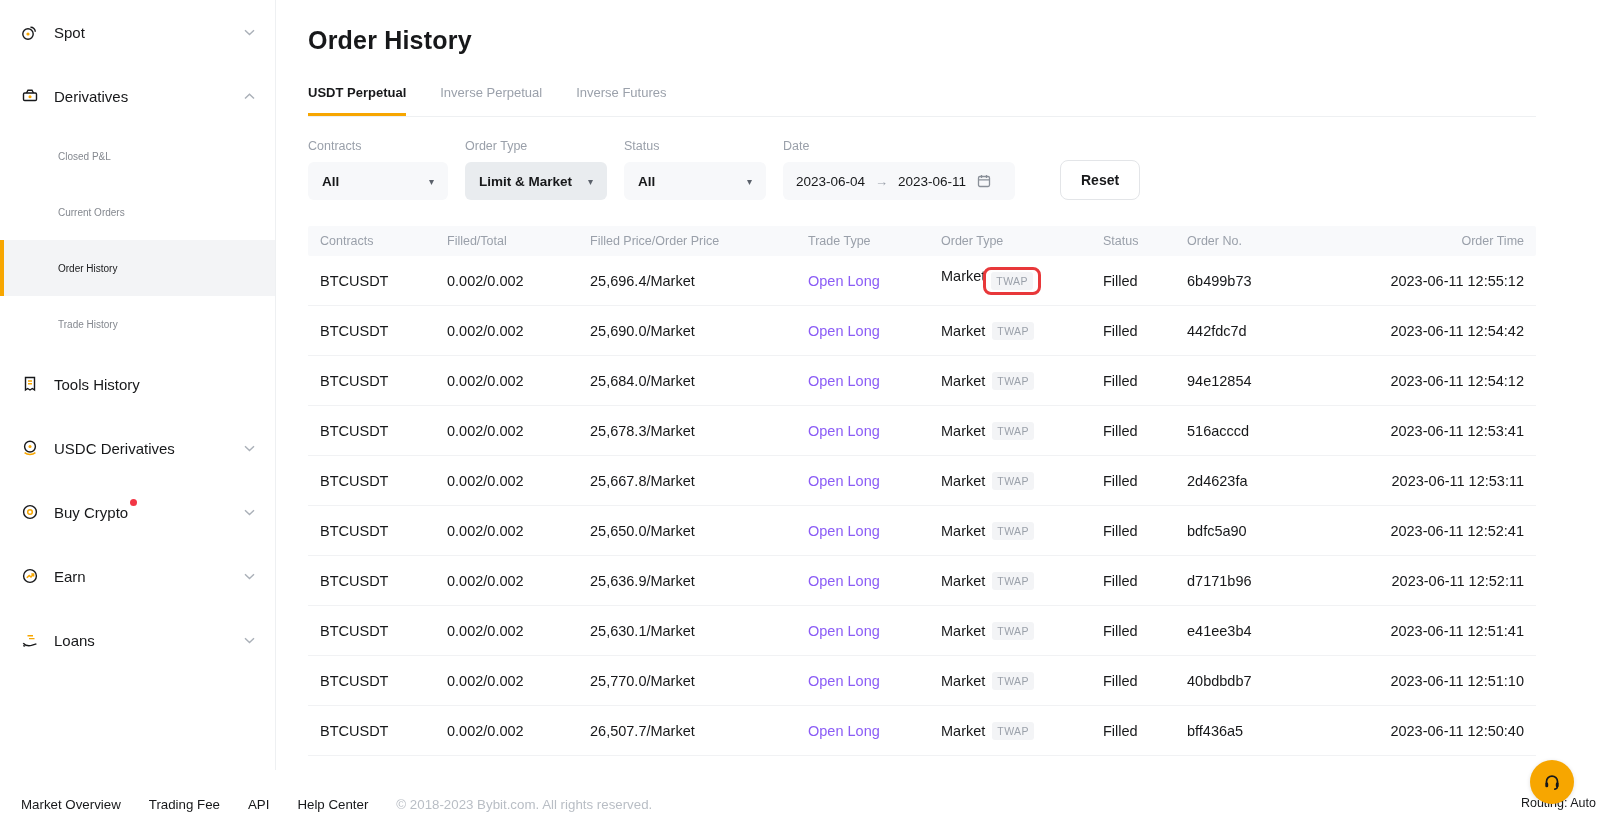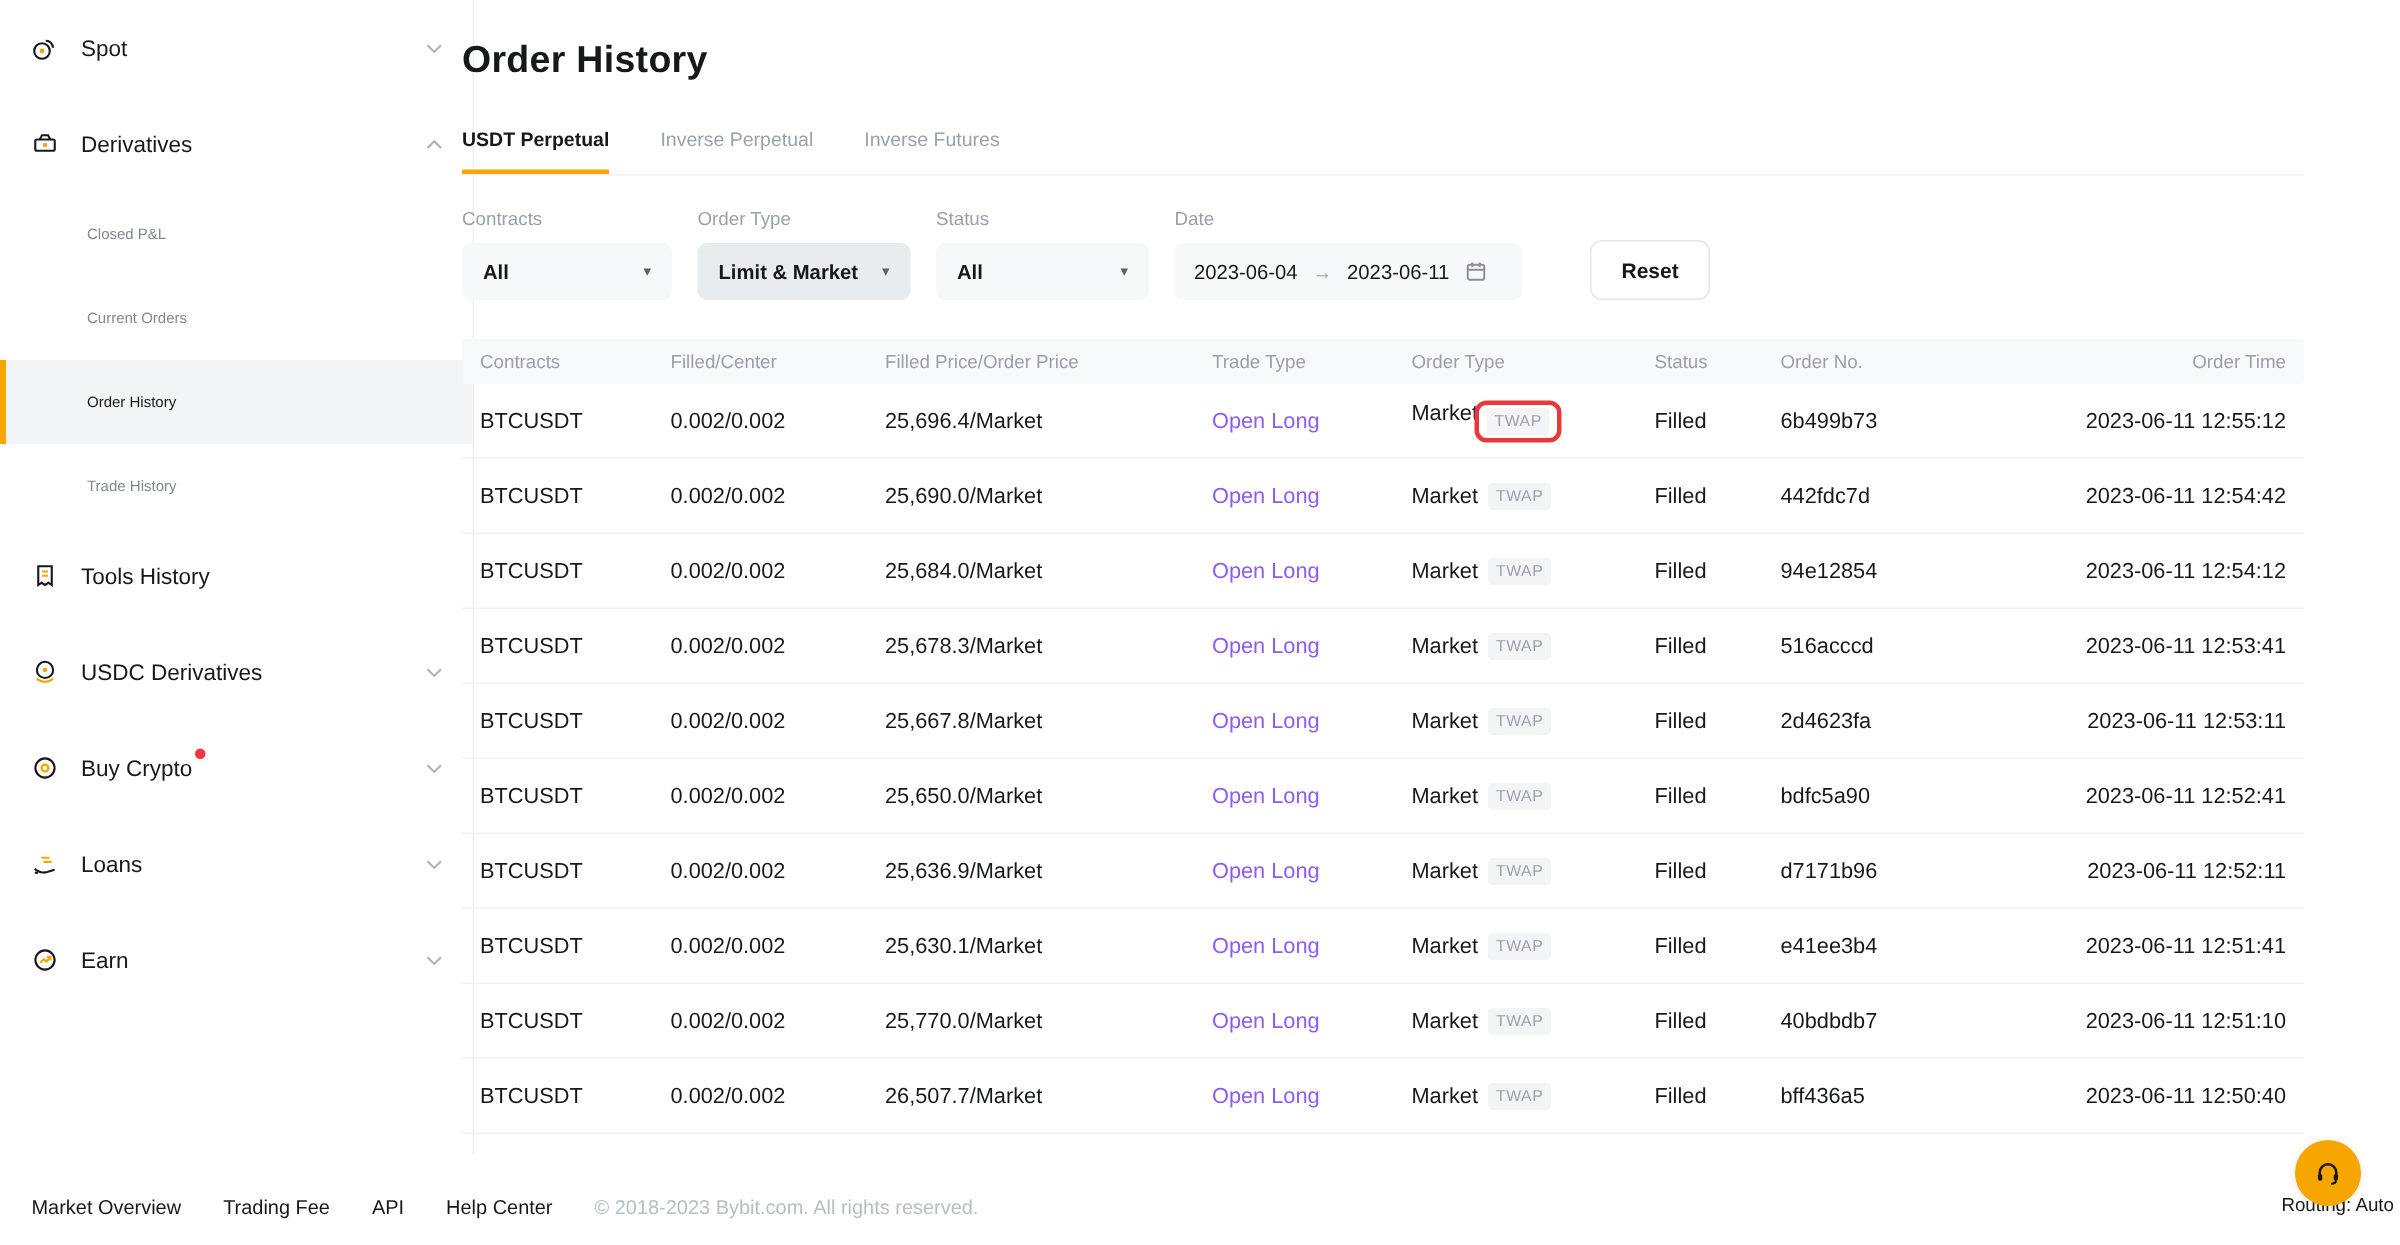--- a/index.html
+++ b/index.html
@@ -1,21 +1,21 @@
 <!DOCTYPE html>
 <html><head>
 <meta charset="utf-8">
 <style>
   * { margin:0; padding:0; box-sizing:border-box; }
   html,body { width:1600px; height:830px; overflow:hidden; background:#fff;
     font-family:"Liberation Sans","DejaVu Sans",sans-serif; color:#17181a; }
   .app { position:relative; width:1600px; height:830px; }
 
   
-  .sidebar { position:absolute; left:0; top:0; width:316px; height:770px;
+  .sidebar { position:absolute; left:0; top:0; width:276px; height:770px;
     border-right:1px solid #eef0f2; background:#fff; padding-top:12px; }
   .side-item { display:flex; align-items:center; height:40px; padding:0 20px; cursor:pointer; }
   .side-item .sicon { width:20px; height:20px; margin-right:14px; display:flex; align-items:center; justify-content:center; }
   .side-item .slabel { font-size:15px; color:#17181a; position:relative; }
   .chev { margin-left:auto; display:flex; align-items:center; color:#aab0b8; }
   .side-sub { margin-top:12px; }
   .sub-item { display:flex; align-items:center; height:56px; padding-left:54px; font-size:10px; color:#84888f; cursor:pointer; border-left:4px solid transparent;text-align:center; }
   .sub-item.active { background:#f3f4f6; border-left:4px solid #f7a600; color:#17181a; font-weight:500; }
   .gap24 { margin-top:24px; } .gap12 { margin-top:12px; }
   .red-dot { position:absolute; top:-5px; right:-9px; width:7px; height:7px; border-radius:50%; background:#f23645; }
@@ -154,42 +154,42 @@
       <span class="chev">
         <svg class="ic" width="11" height="7" viewBox="0 0 11 7" fill="none">
             <path d="M1 1.2 L5.5 5.6 L10 1.2" stroke="#aab0b8" stroke-width="1.4"></path>
           </svg>
         </span>
     </div>
 
     <div class="side-item gap24">
       <span class="sicon">
         <svg class="ic" width="20" height="20" viewBox="0 0 20 20" fill="none">
+          <circle cx="10" cy="10" r="6.4" stroke="#17181a" stroke-width="1.4"></circle>
+          <path d="M6.8 11.8 L9.2 9.6 L11 11 L13.4 8.3" stroke="#f7a600" stroke-width="1.5"></path>
+          <path d="M13.6 10.4 V8.1 H11.3" stroke="#f7a600" stroke-width="1.5"></path>
+        </svg>
+        </span>
+      <span class="slabel">Earn</span>
+      <span class="chev">
+        <svg class="ic" width="11" height="7" viewBox="0 0 11 7" fill="none">
+            <path d="M1 1.2 L5.5 5.6 L10 1.2" stroke="#aab0b8" stroke-width="1.4"></path>
+          </svg>
+        </span>
+    </div>
+
+    <div class="side-item gap24">
+      <span class="sicon">
+        <svg class="ic" width="20" height="20" viewBox="0 0 20 20" fill="none">
           <path d="M3.2 13.2 q3.2 3.4 8.2 2.2 l5-1.6" stroke="#17181a" stroke-width="1.4"></path>
           <path d="M3.2 15.6 l2 .5" stroke="#17181a" stroke-width="1.4"></path>
           <path d="M7.5 5.8 H13 M9 8.6 H14.5" stroke="#f7a600" stroke-width="1.4"></path>
         </svg>
         </span>
       <span class="slabel">Loans</span>
-      <span class="chev">
-        <svg class="ic" width="11" height="7" viewBox="0 0 11 7" fill="none">
-            <path d="M1 1.2 L5.5 5.6 L10 1.2" stroke="#aab0b8" stroke-width="1.4"></path>
-          </svg>
-        </span>
-    </div>
-
-    <div class="side-item gap24">
-      <span class="sicon">
-        <svg class="ic" width="20" height="20" viewBox="0 0 20 20" fill="none">
-          <circle cx="10" cy="10" r="6.4" stroke="#17181a" stroke-width="1.4"></circle>
-          <path d="M6.8 11.8 L9.2 9.6 L11 11 L13.4 8.3" stroke="#f7a600" stroke-width="1.5"></path>
-          <path d="M13.6 10.4 V8.1 H11.3" stroke="#f7a600" stroke-width="1.5"></path>
-        </svg>
-        </span>
-      <span class="slabel">Earn</span>
       <span class="chev">
         <svg class="ic" width="11" height="7" viewBox="0 0 11 7" fill="none">
             <path d="M1 1.2 L5.5 5.6 L10 1.2" stroke="#aab0b8" stroke-width="1.4"></path>
           </svg>
         </span>
     </div>
   </aside>
 
   <main class="content">
     <h1 class="title">Order History</h1>
@@ -235,21 +235,21 @@
             </svg>
             </span>
         </div>
       </div>
       <button class="reset-btn">Reset</button>
     </div>
 
     <div class="table">
       <div class="thead">
         <div class="cell">Contracts</div>
-        <div class="cell">Filled/Center</div>
+        <div class="cell">Filled/Total</div>
         <div class="cell">Filled Price/Order Price</div>
         <div class="cell">Trade Type</div>
         <div class="cell">Order Type</div>
         <div class="cell">Status</div>
         <div class="cell">Order No.</div>
         <div class="cell">Order Time</div>
       </div>
       <div id="tbody">
           <div class="trow">
             <div class="cell c-contracts">BTCUSDT</div>

